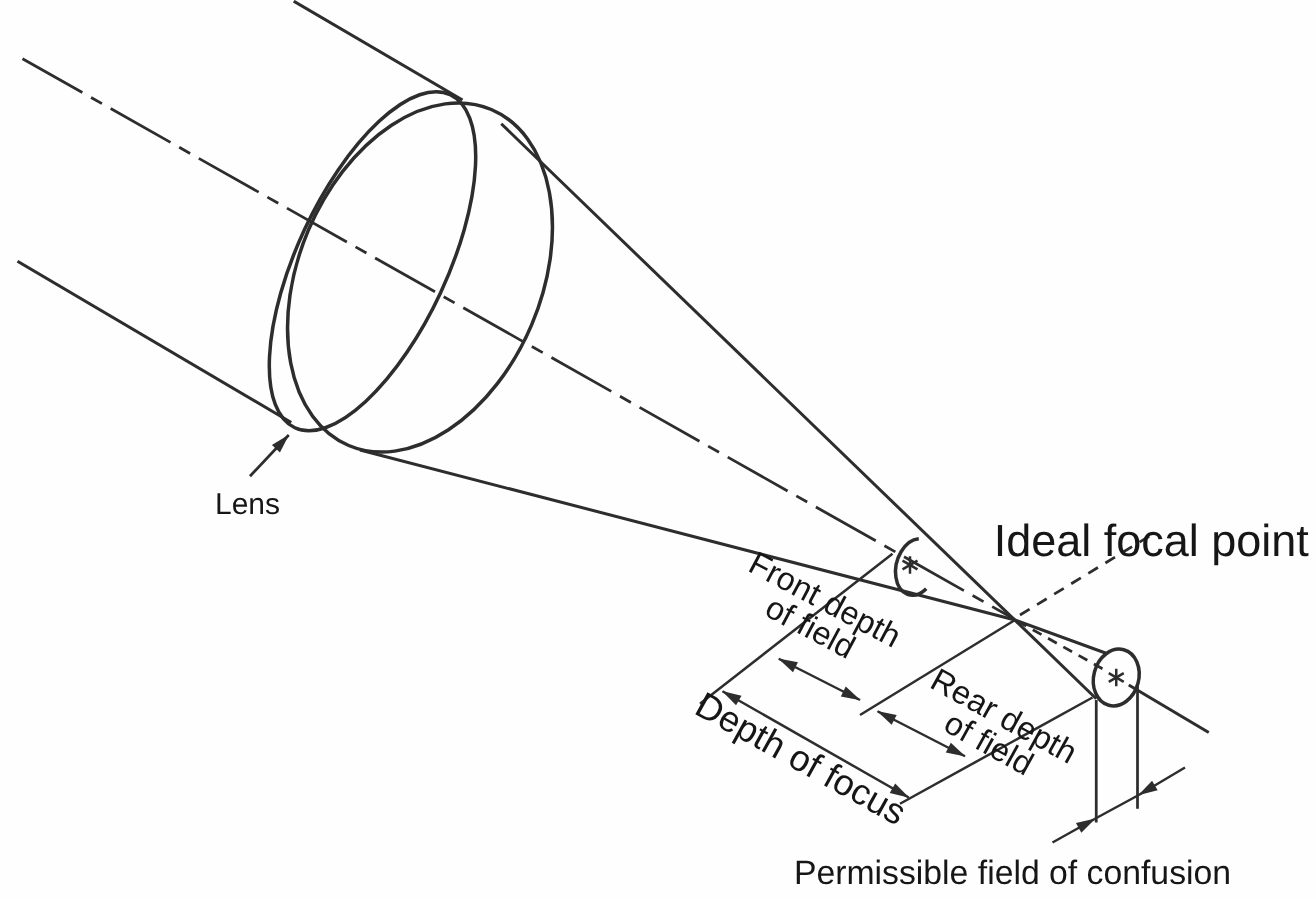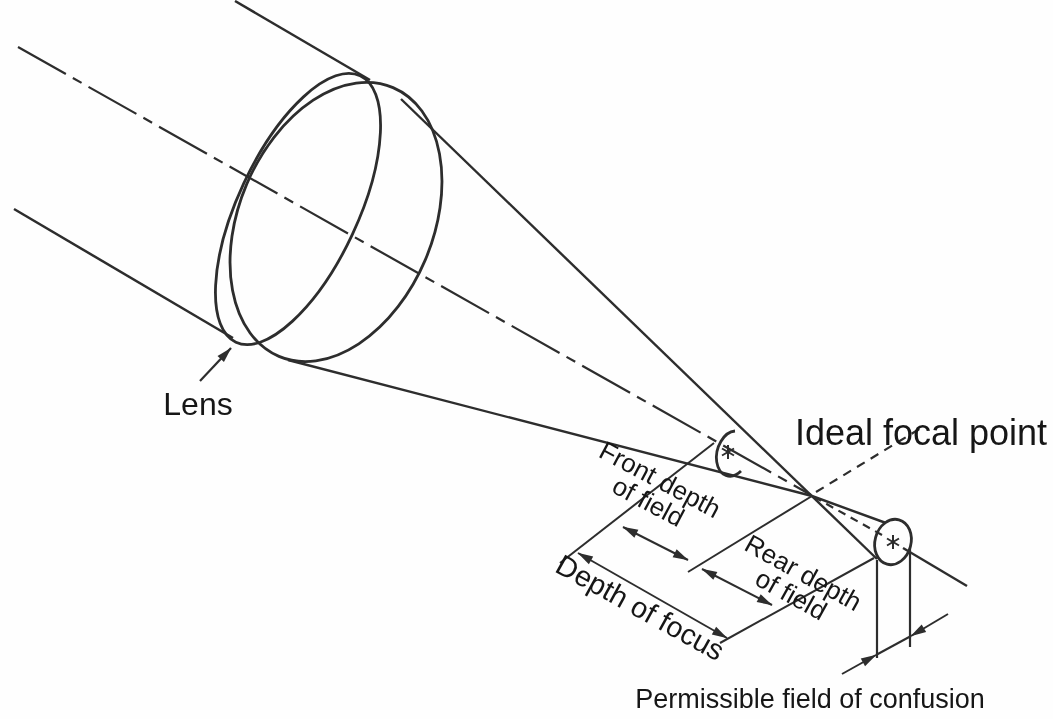--- a/index.html
+++ b/index.html
@@ -6,21 +6,21 @@
   .stage{
     position:relative;width:1053px;height:719px;background:#fefefe;overflow:hidden;
     font-family:"Liberation Sans","DejaVu Sans",sans-serif;color:#161616;
   }
   .stage svg{position:absolute;left:0;top:0;}
   .lbl{
     position:absolute;white-space:nowrap;color:#161616;
     transform:translate(-50%,-50%);line-height:1.0;
   }
   .lbl.rot{text-align:center;}
-  .lbl-lens{left:198px;top:404px;font-size:32px;}
+  .lbl-lens{left:198px;top:404px;font-size:24px;}
   .lbl-ideal{left:921px;top:404px;font-size:36px;margin-top:29px;}
   .lbl-front{left:654px;top:491px;font-size:26px;line-height:25px;transform:translate(-50%,-50%) rotate(28deg);}
   .lbl-rear{left:797px;top:584px;font-size:26px;line-height:25px;transform:translate(-50%,-50%) rotate(29deg);}
   .lbl-dof{left:640px;top:608px;font-size:29px;transform:translate(-50%,-50%) rotate(29deg);}
   .lbl-perm{left:810px;top:699px;font-size:27px;}
 </style>
 </head>
 <body>
 
 <div class="stage">

